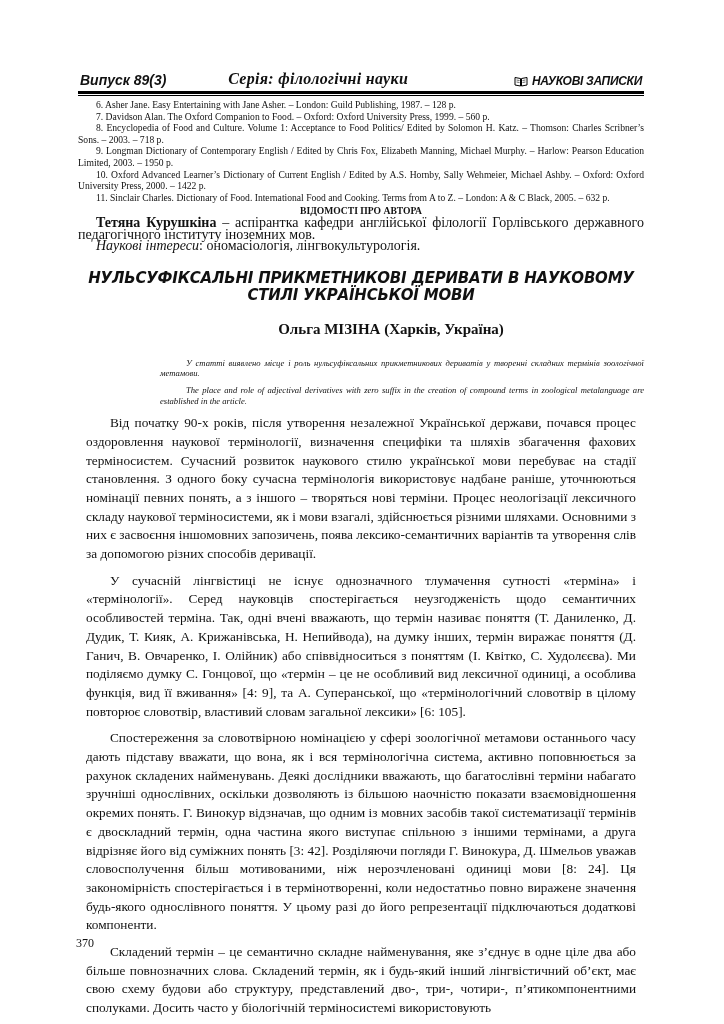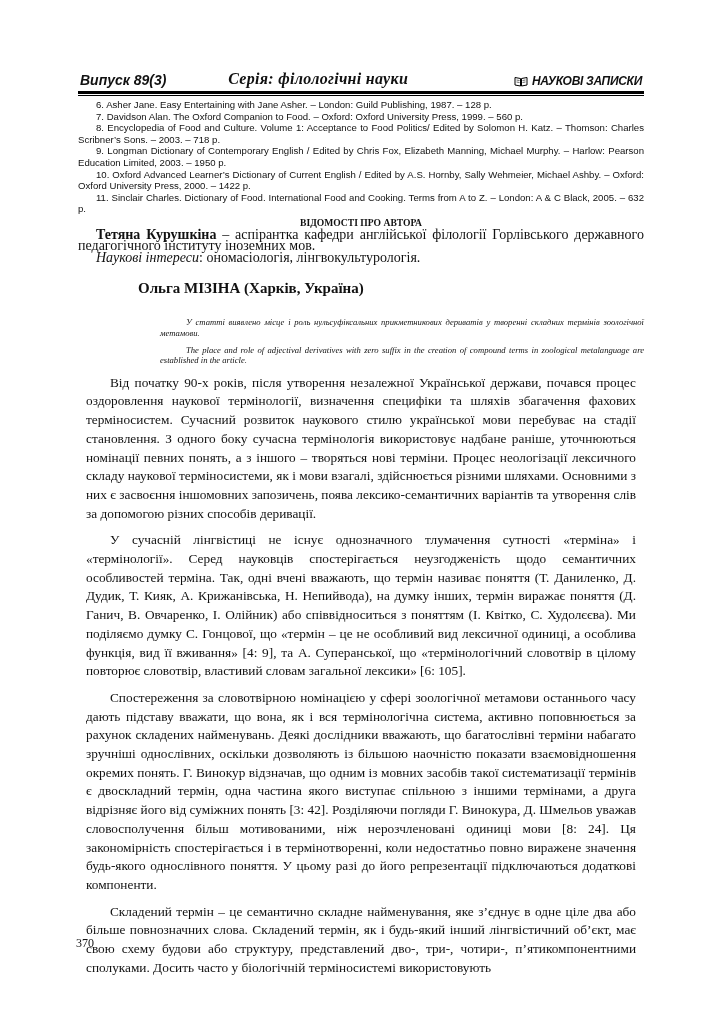--- a/index.html
+++ b/index.html
@@ -7,32 +7,32 @@
   .page { position: absolute; left: 78px; top: 66px; width: 566px; }
 
   .header { display: flex; align-items: flex-end; justify-content: space-between; height: 22px; padding: 0 2px; }
   .hdr-left { font-family: "Liberation Sans", sans-serif; font-weight: bold; font-style: italic; font-size: 14px; }
   .hdr-center { font-family: "Liberation Serif", serif; font-weight: bold; font-style: italic; font-size: 16px; letter-spacing: 0.3px; }
   .hdr-right { font-family: "Liberation Sans", sans-serif; font-weight: bold; font-style: italic; font-size: 12px; display: flex; align-items: center; gap: 4px; letter-spacing: -0.3px; padding-left: 44px; }
   .book-icon { display: inline-block; width: 14px; height: 11px; }
   .rule-thick { height: 3px; background: #000; margin-top: 3px; }
   .rule-thin { height: 1px; background: #000; margin-top: 1px; }
 
-  .refs { font-family: Liberation Sans, sans-serif; font-size: 9.6px; line-height: 11.6px; margin-top: 3px; text-align: justify; }
+  .refs { font-family: Liberation Serif, serif; font-size: 9.6px; line-height: 11.6px; margin-top: 3px; text-align: justify; }
   .refs .ref { text-indent: 18px; }
 
   .about-title { font-family: "Liberation Serif", serif; font-weight: bold; font-size: 9.6px; text-align: center; margin-top: 2px; line-height: 11.6px; }
   .about { font-family: "Liberation Serif", serif; font-size: 14px; line-height: 11.6px; text-indent: 18px; text-align: justify; }
   .about b { font-weight: bold; }
   .about i { font-style: italic; }
 
   .title { font-family: "DejaVu Sans", sans-serif; font-weight: bold; font-style: italic; font-size: 15px; text-align: center; line-height: 17px; margin-top: 18px; letter-spacing: -0.2px; }
   .subtitle { font-family: "DejaVu Sans", sans-serif; font-weight: bold; font-style: italic; font-size: 14px; text-align: center; line-height: 17px; }
 
-  .author { font-family: "Liberation Serif", serif; font-weight: bold; font-size: 15px; margin-top: 17px; margin-left: 60px; }
+  .author { font-family: "Liberation Serif", serif; font-weight: bold; font-size: 15px; text-align: center; margin-top: 17px; margin-left: 60px; }
 
   .abstract { font-family: "Liberation Serif", serif; font-style: italic; font-size: 8.6px; line-height: 10.6px; margin-left: 82px; text-align: justify; margin-top: 20px; }
   .abstract p { margin: 0 0 6px 0; text-indent: 26px; }
 
   .body { font-family: "Liberation Serif", serif; font-size: 13.3px; line-height: 18.7px; text-align: justify; margin-top: 5px; }
   .body p { margin: 8px; text-indent: 24px; }
 
   .page-num { position: absolute; left: 76px; top: 936px; font-family: "Liberation Serif", serif; font-size: 12px; }
 </style>
 </head>
@@ -68,20 +68,21 @@
   </div>
 
   <div class="about-title">ВІДОМОСТІ ПРО АВТОРА</div>
   <div class="about">
     <b>Тетяна Курушкіна</b><span> – аспірантка кафедри англійської філології Горлівського державного педагогічного інституту іноземних мов.</span>
   </div>
   <div class="about">
     <i>Наукові інтереси</i><span>: ономасіологія, лінгвокультурологія.</span>
   </div>
 
+  <div class="title">НУЛЬСУФІКСАЛЬНІ ПРИКМЕТНИКОВІ ДЕРИВАТИ В НАУКОВОМУ СТИЛІ УКРАЇНСЬКОЇ МОВИ</div>
 
   <div class="author">Ольга МІЗІНА (Харків, Україна)</div>
 
   <div class="abstract">
     <p>У статті виявлено місце і роль нульсуфіксальних прикметникових дериватів у творенні складних термінів зоологічної метамови.</p>
     <p>The place and role of adjectival derivatives with zero suffix in the creation of compound terms in zoological metalanguage are established in the article.</p>
   </div>
 
   <div class="body">
     <p>Від початку 90-х років, після утворення незалежної Української держави, почався процес оздоровлення наукової термінології, визначення специфіки та шляхів збагачення фахових терміносистем. Сучасний розвиток наукового стилю української мови перебуває на стадії становлення. З одного боку сучасна термінологія використовує надбане раніше, уточнюються номінації певних понять, а з іншого – творяться нові терміни. Процес неологізації лексичного складу наукової терміносистеми, як і мови взагалі, здійснюється різними шляхами. Основними з них є засвоєння іншомовних запозичень, поява лексико-семантичних варіантів та утворення слів за допомогою різних способів деривації.</p>

